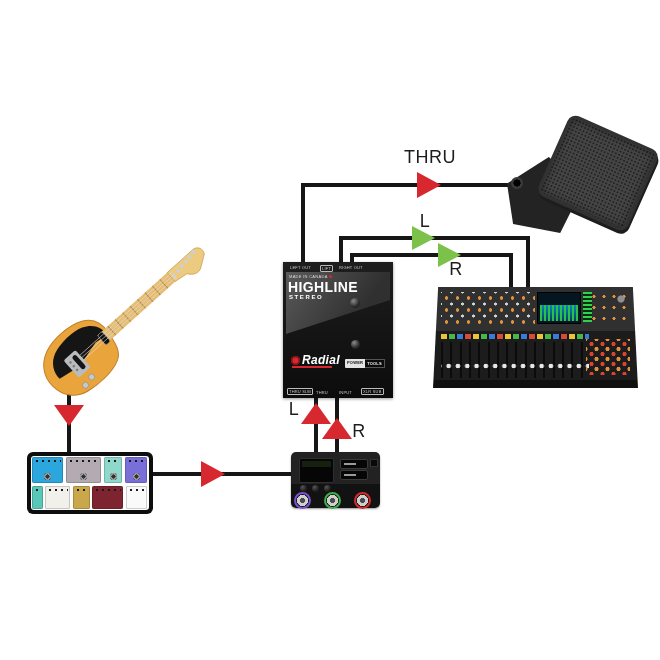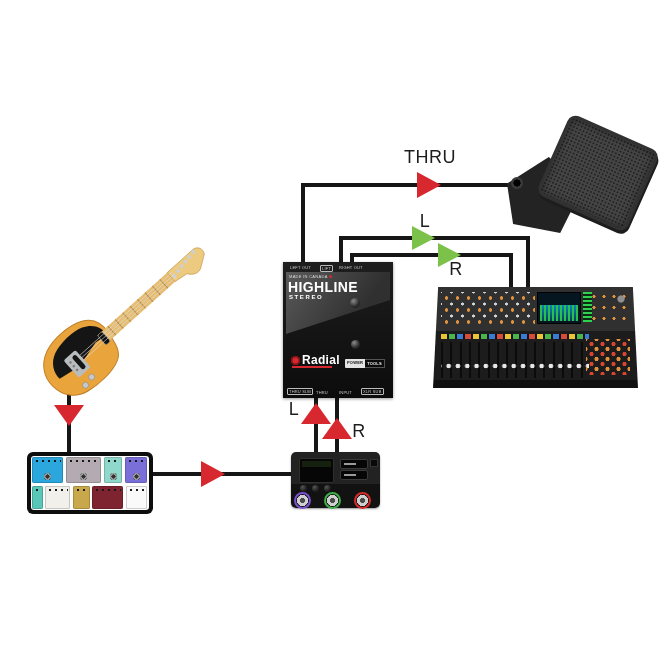--- a/index.html
+++ b/index.html
@@ -33,21 +33,21 @@
       letter-spacing:.4px;}
   .di .variant{position:absolute;left:6px;top:32px;font-size:6px;font-weight:700;color:#fff;
       letter-spacing:1.6px;}
   .di .knob{position:absolute;border-radius:50%;
       background:radial-gradient(circle at 35% 30%,#8a8a8a,#2a2a2a 60%,#111);}
   .di .knob.k1{left:67px;top:36px;width:10px;height:10px;}
   .di .knob.k2{left:68px;top:78px;width:9px;height:9px;}
   .di .logo{position:absolute;left:8px;top:91px;display:flex;align-items:center;gap:2px;}
   .di .logo .dot{width:9px;height:9px;border-radius:50%;background:var(--arrow-red,#d7282f);
       box-shadow:inset 0 0 0 1.5px #7e1418;}
-  .di .logo .word{font-size:12px;font-weight:700;color:#fff;letter-spacing:.3px;}
+  .di .logo .word{font-size:12px;font-weight:700;font-style:italic;color:#fff;letter-spacing:.3px;}
   .di .logobar{position:absolute;left:9px;top:104px;width:40px;height:1.5px;
       background:var(--arrow-red,#d7282f);}
   .di .badge{position:absolute;left:62px;top:97px;display:flex;font-size:4px;line-height:7px;
       font-weight:700;letter-spacing:.2px;}
   .di .badge .bw{background:#e4e4e4;color:#111;padding:0 2px;border-radius:1px 0 0 1px;}
   .di .badge .bb{background:#0a0a0a;color:#eee;padding:0 2px;border:.5px solid #555;
       border-left:none;border-radius:0 1px 1px 0;}
   .di .jtop,.di .jbot{position:absolute;font-size:4px;color:#c9c9c9;letter-spacing:.2px;}
   .di .jtop{top:3px;} .di .jbot{bottom:3px;}
   .di .boxed{border:.5px solid #bbb;padding:0 1px;border-radius:1px;}

